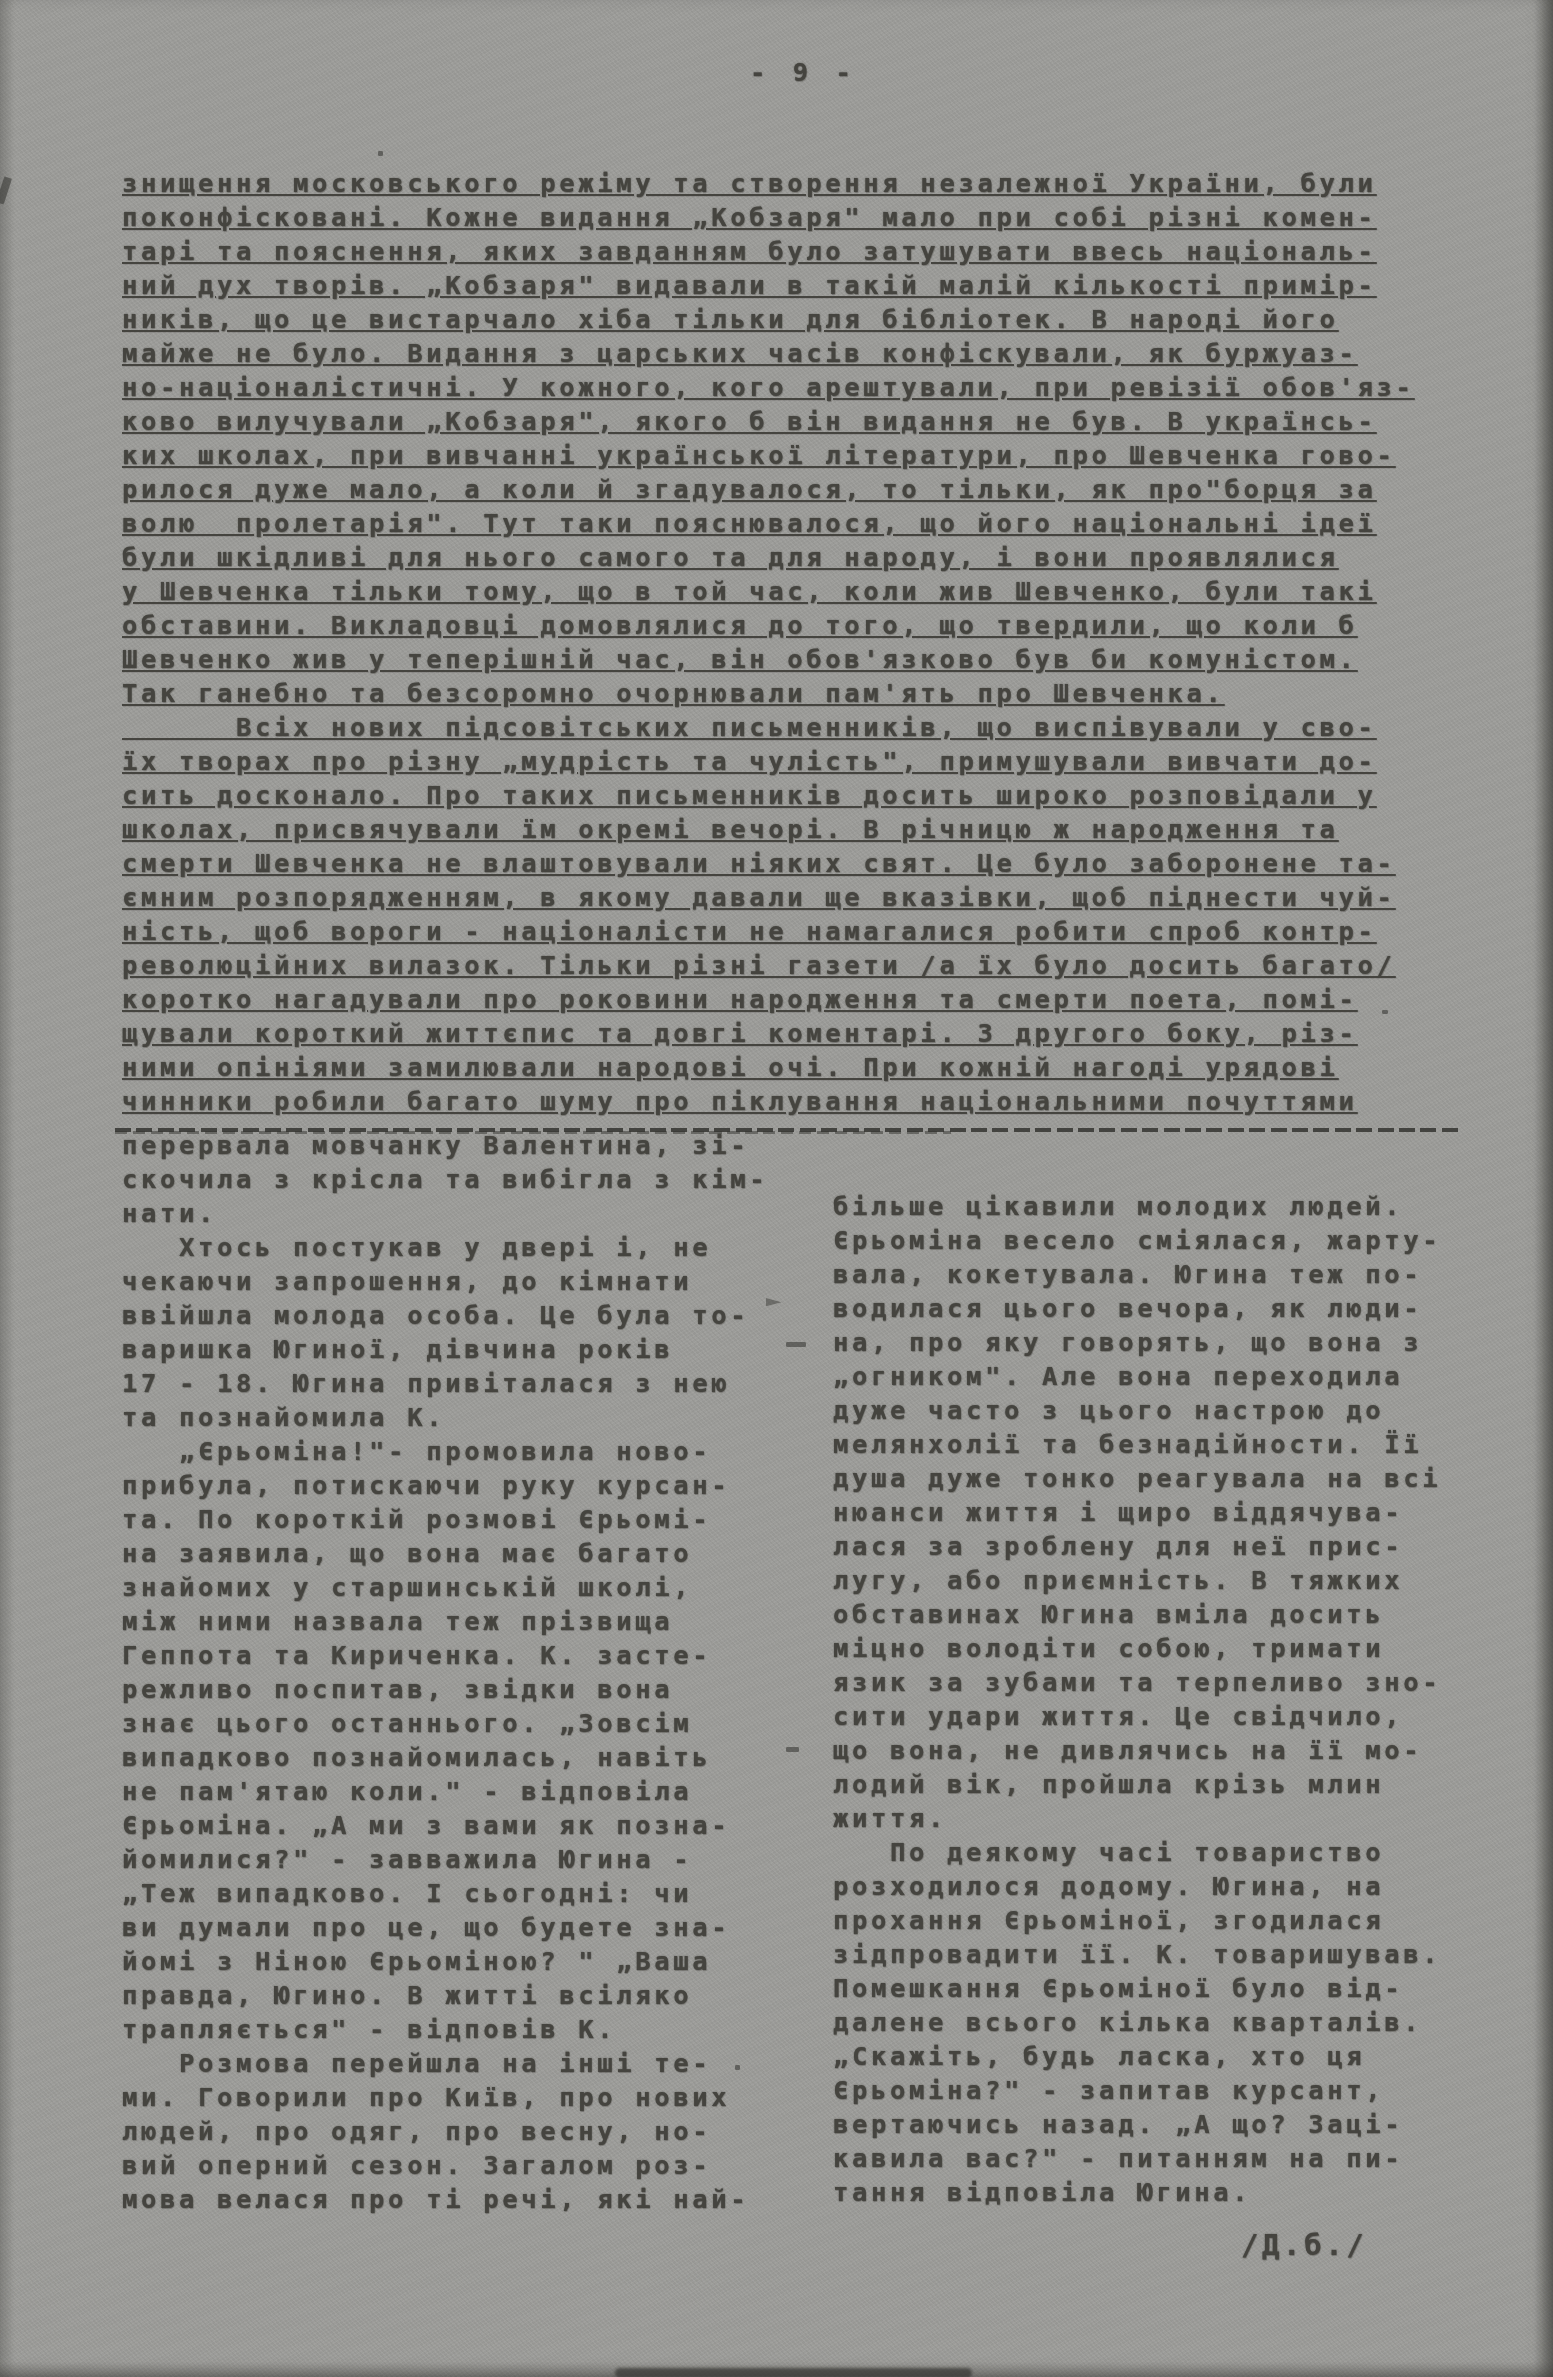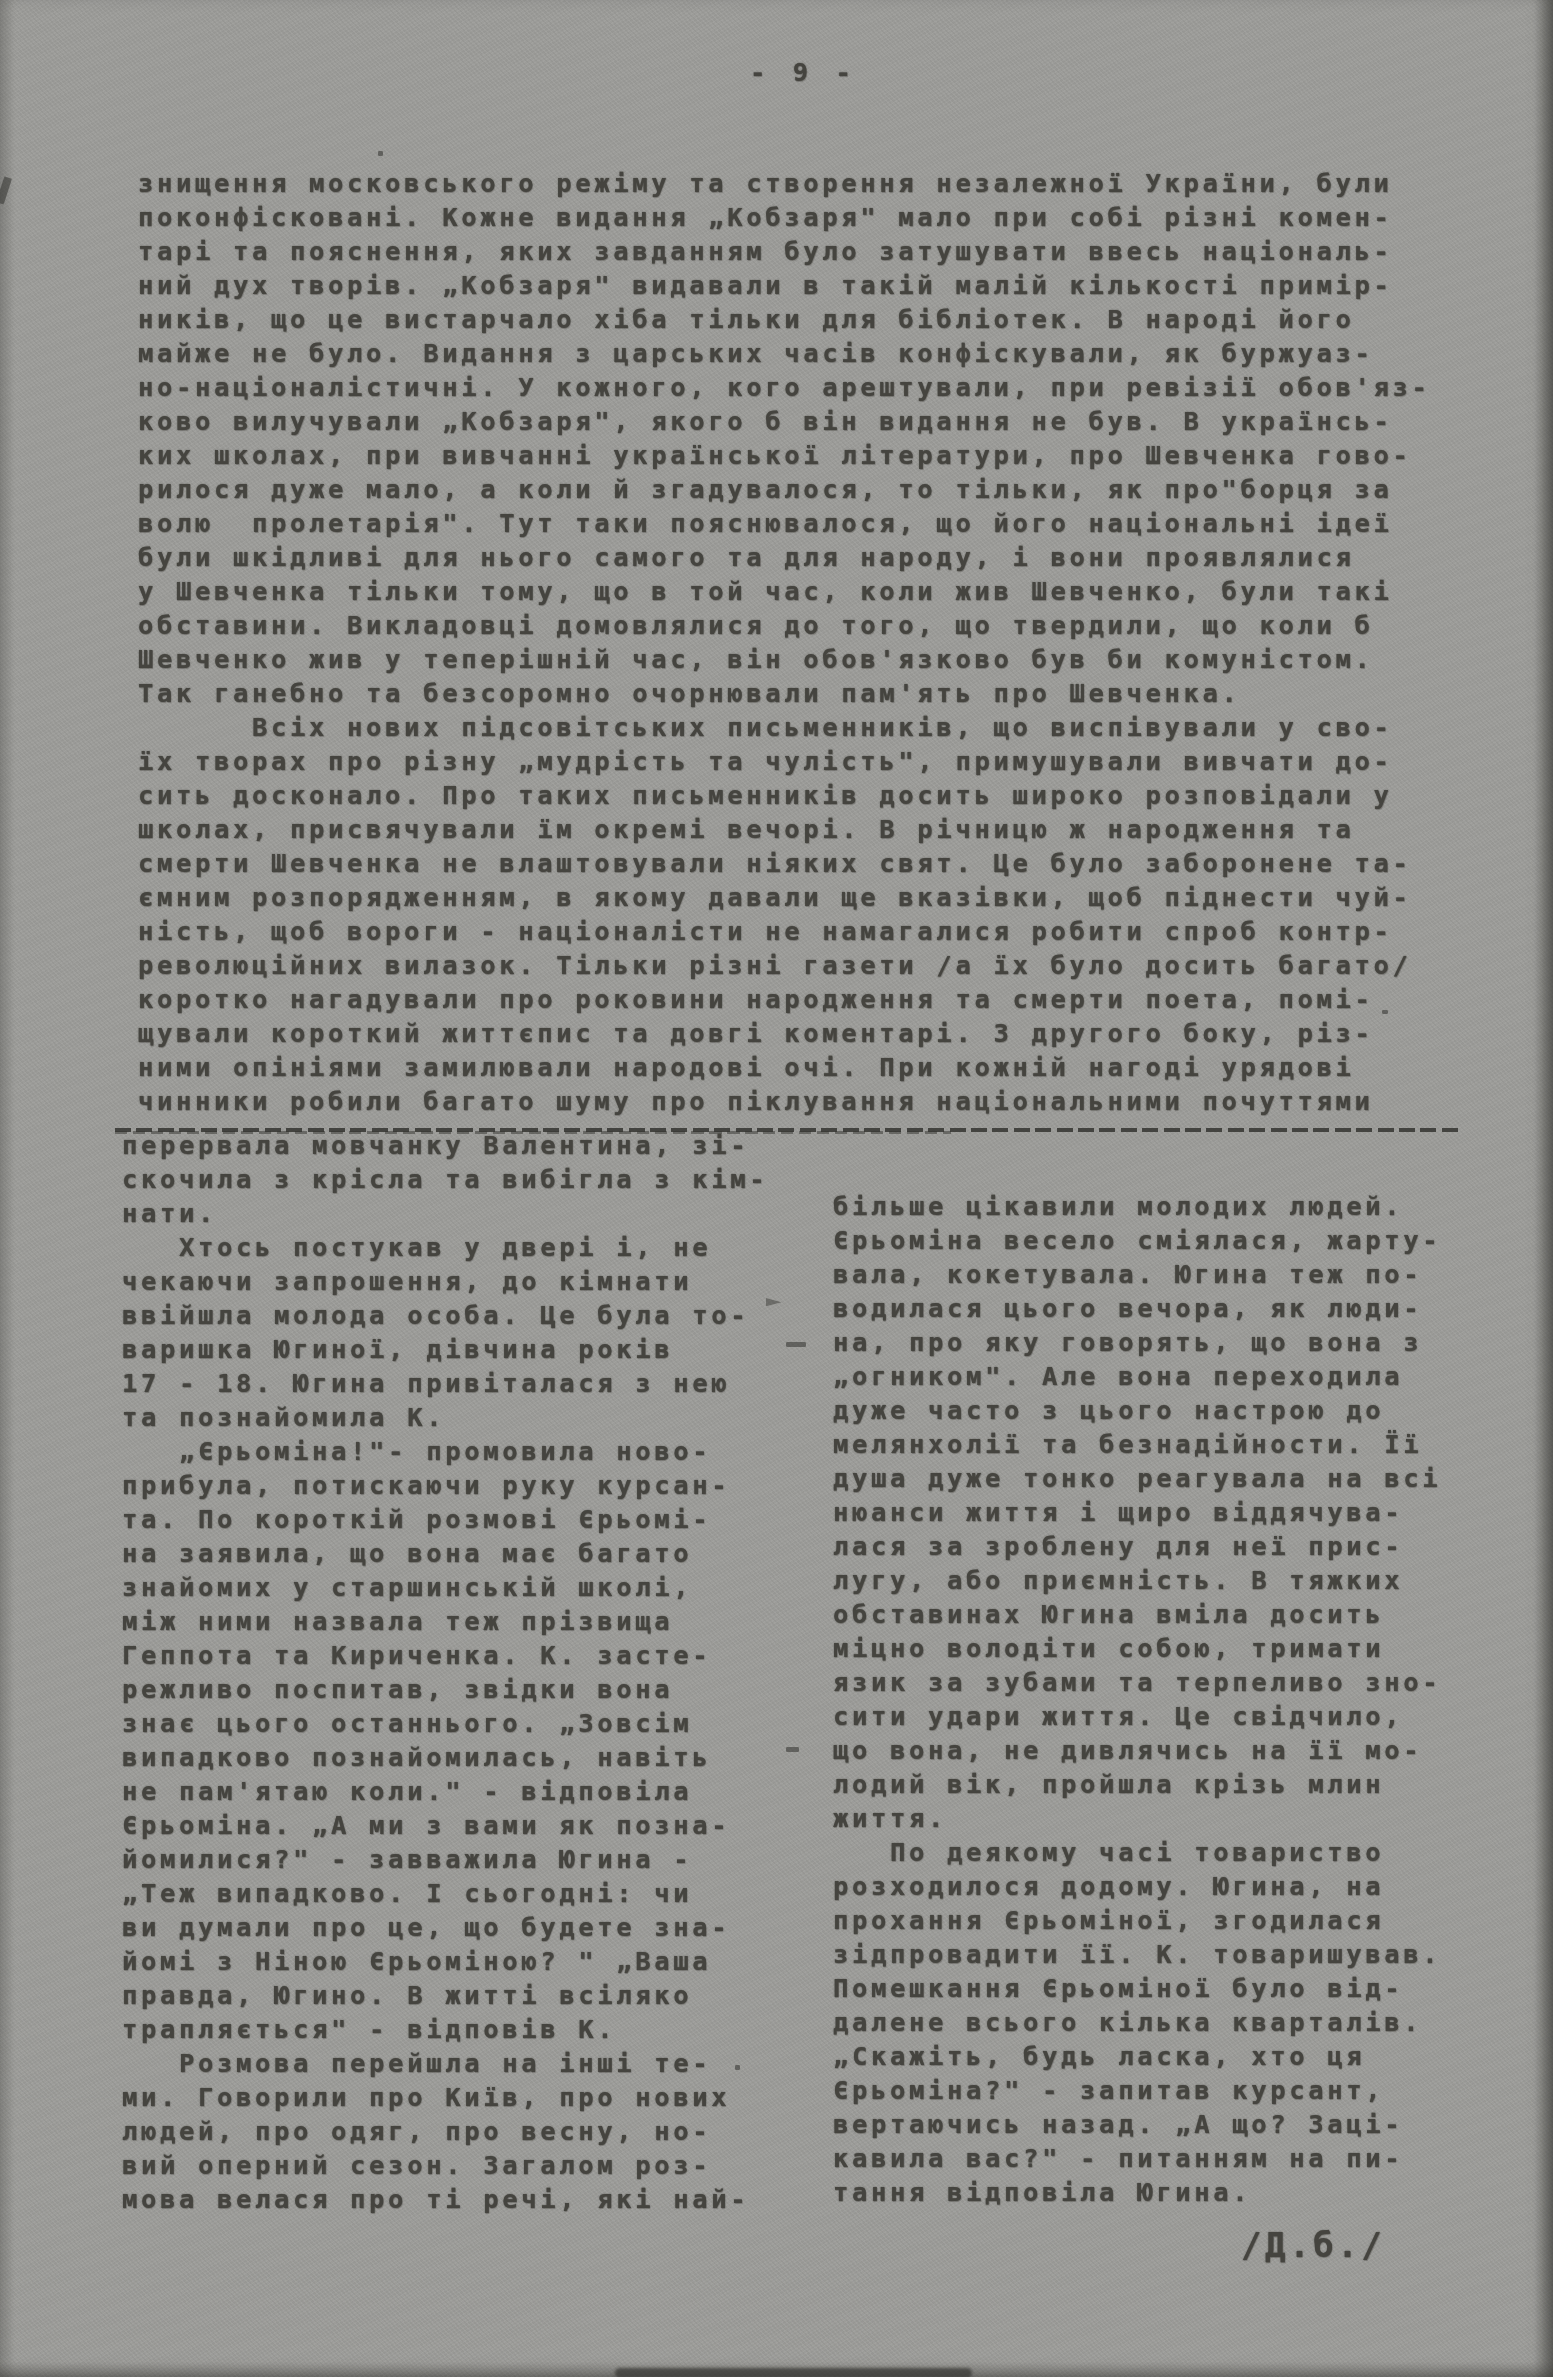--- a/index.html
+++ b/index.html
@@ -30,24 +30,24 @@
     white-space:pre;
     font-weight:bold;
     text-shadow:0 0 1.5px rgba(58,57,52,.75), 0.6px 0.6px 0.6px rgba(58,57,52,.25);
   }
   .pagenum{
     top:55px;left:0;right:0;
     text-align:center;
     padding-left:53px;
     letter-spacing:6px;
   }
-  .main-block{ top:166px; left:138px; }
+  .main-block{ top:166px; left:122px;text-decoration:underline; }
   .left-col{ top:1128px; left:122px; }
   .right-col{ top:1189px; left:833px; }
-  .cont-mark{ top:2228px; left:1241px; font-size:34px; }
+  .cont-mark{ top:2228px; left:1241px; font-size:29px; }
   .divider{
     position:absolute;
     top:1128px;left:115px;width:1348px;height:8.3px;
   }
   .divider .dash-row{
     position:absolute;left:0;top:0;width:100%;height:3.6px;
     background:repeating-linear-gradient(90deg,
       rgba(52,52,48,.85) 0 16px, rgba(52,52,48,0) 16px 21.4px);
     filter:blur(0.4px);
   }

